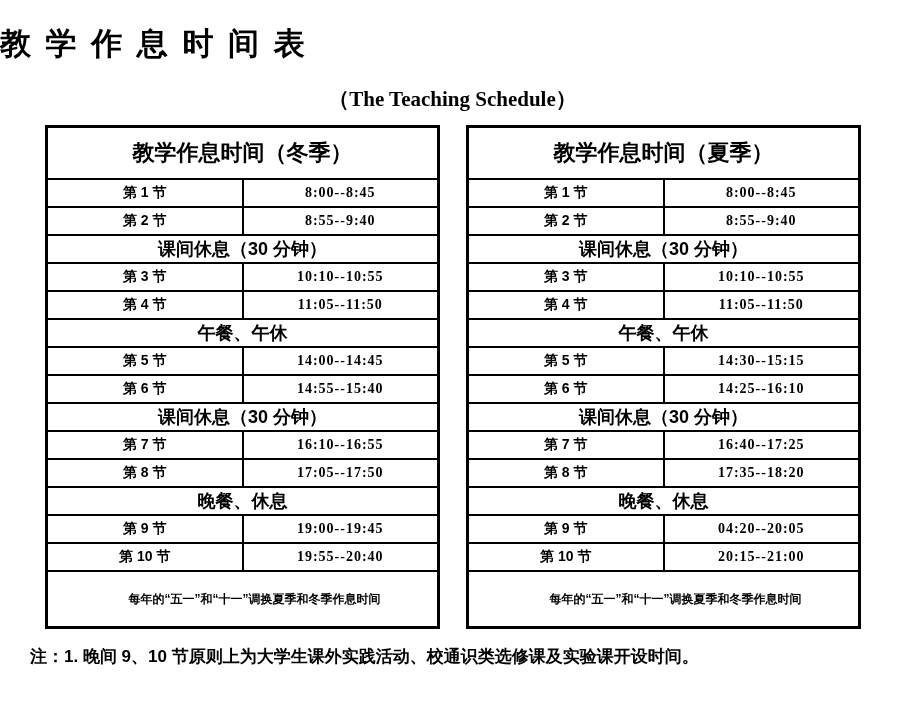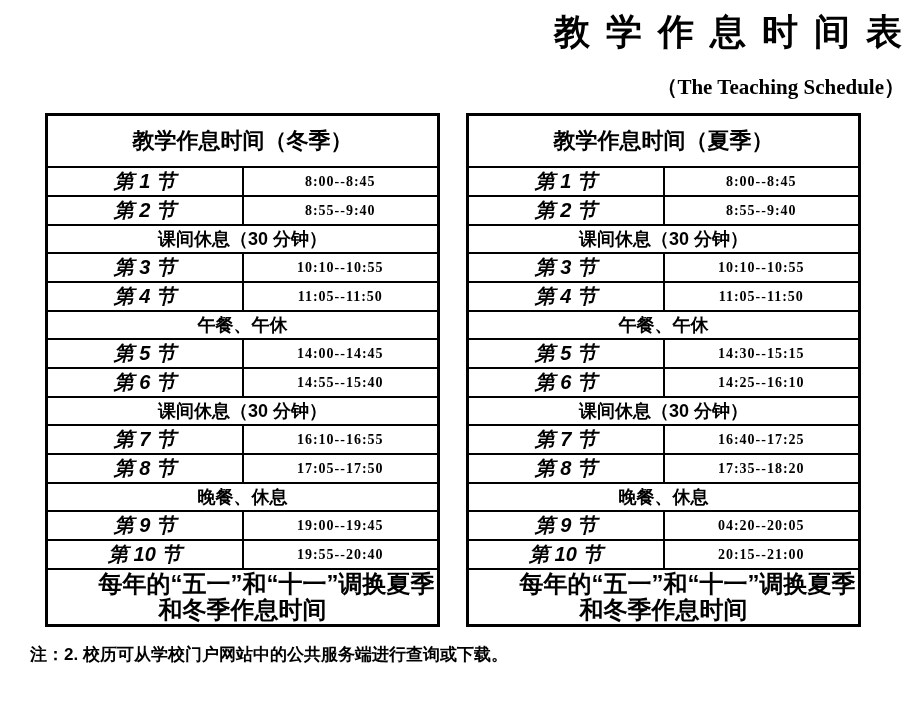--- a/index.html
+++ b/index.html
@@ -13,29 +13,29 @@
   }
   .cn {
     font-family: "Liberation Sans", "DejaVu Sans", sans-serif;
     font-weight: bold;
   }
   .en {
     font-family: "Liberation Serif", "DejaVu Serif", serif;
     font-weight: bold;
   }
   .page-title {
-    padding-top: 14px;
-    text-align: right;
-    font-size: 36px;
+    padding-top: 26px;
+    text-align: left;
+    font-size: 31px;
     letter-spacing: 3px;
     line-height: 36px;
   }
   .page-subtitle {
     margin-top: 26px;
-    text-align: right;
+    text-align: center;
     font-size: 21px;
     line-height: 22px;
   }
   .tables-wrap {
     display: flex;
     margin: 15px 42px 0 45px;
     gap: 26px;
   }
   table.schedule {
     width: 395px;
@@ -49,35 +49,34 @@
     vertical-align: middle;
     padding: 0;
   }
   td.table-header {
     height: 50px;
     font-size: 22px;
   }
   td.label-cell {
     width: 111px;
     height: 26px;
-    font-size: 20px;
-    font-style: italic;
+    font-size: 14px;
   }
   td.time-cell {
     font-size: 14px;
     letter-spacing: 1px;
   }
   td.break-cell {
     height: 26px;
     font-size: 18px;
   }
   td.footer-cell {
     height: 54px;
     text-align: left;
-    font-size: 24px;
+    font-size: 12px;
     line-height: 26px;
     padding: 1px 4px 1px 2px;
     text-indent: 2em;
   }
   .notes {
     display: flex;
     margin: 15px 10px 0 30px;
     font-size: 17px;
     line-height: 25px;
   }
@@ -229,15 +228,15 @@
         <td colspan="2" class="footer-cell cn">每年的“五一”和“十一”调换夏季和冬季作息时间</td>
       </tr>
     </tfoot>
   </table>
 
 </div>
 
 <div class="notes">
   <span class="notes-prefix cn">注：</span>
   <div class="notes-items">
-    <div class="note-line cn">2. 校历可从学校门户网站中的公共服务端进行查询或下载。</div>
+    <div class="note-line cn">1. 晚间 9、10 节原则上为大学生课外实践活动、校通识类选修课及实验课开设时间。</div>
   </div>
 </div>
 
 </body></html>

